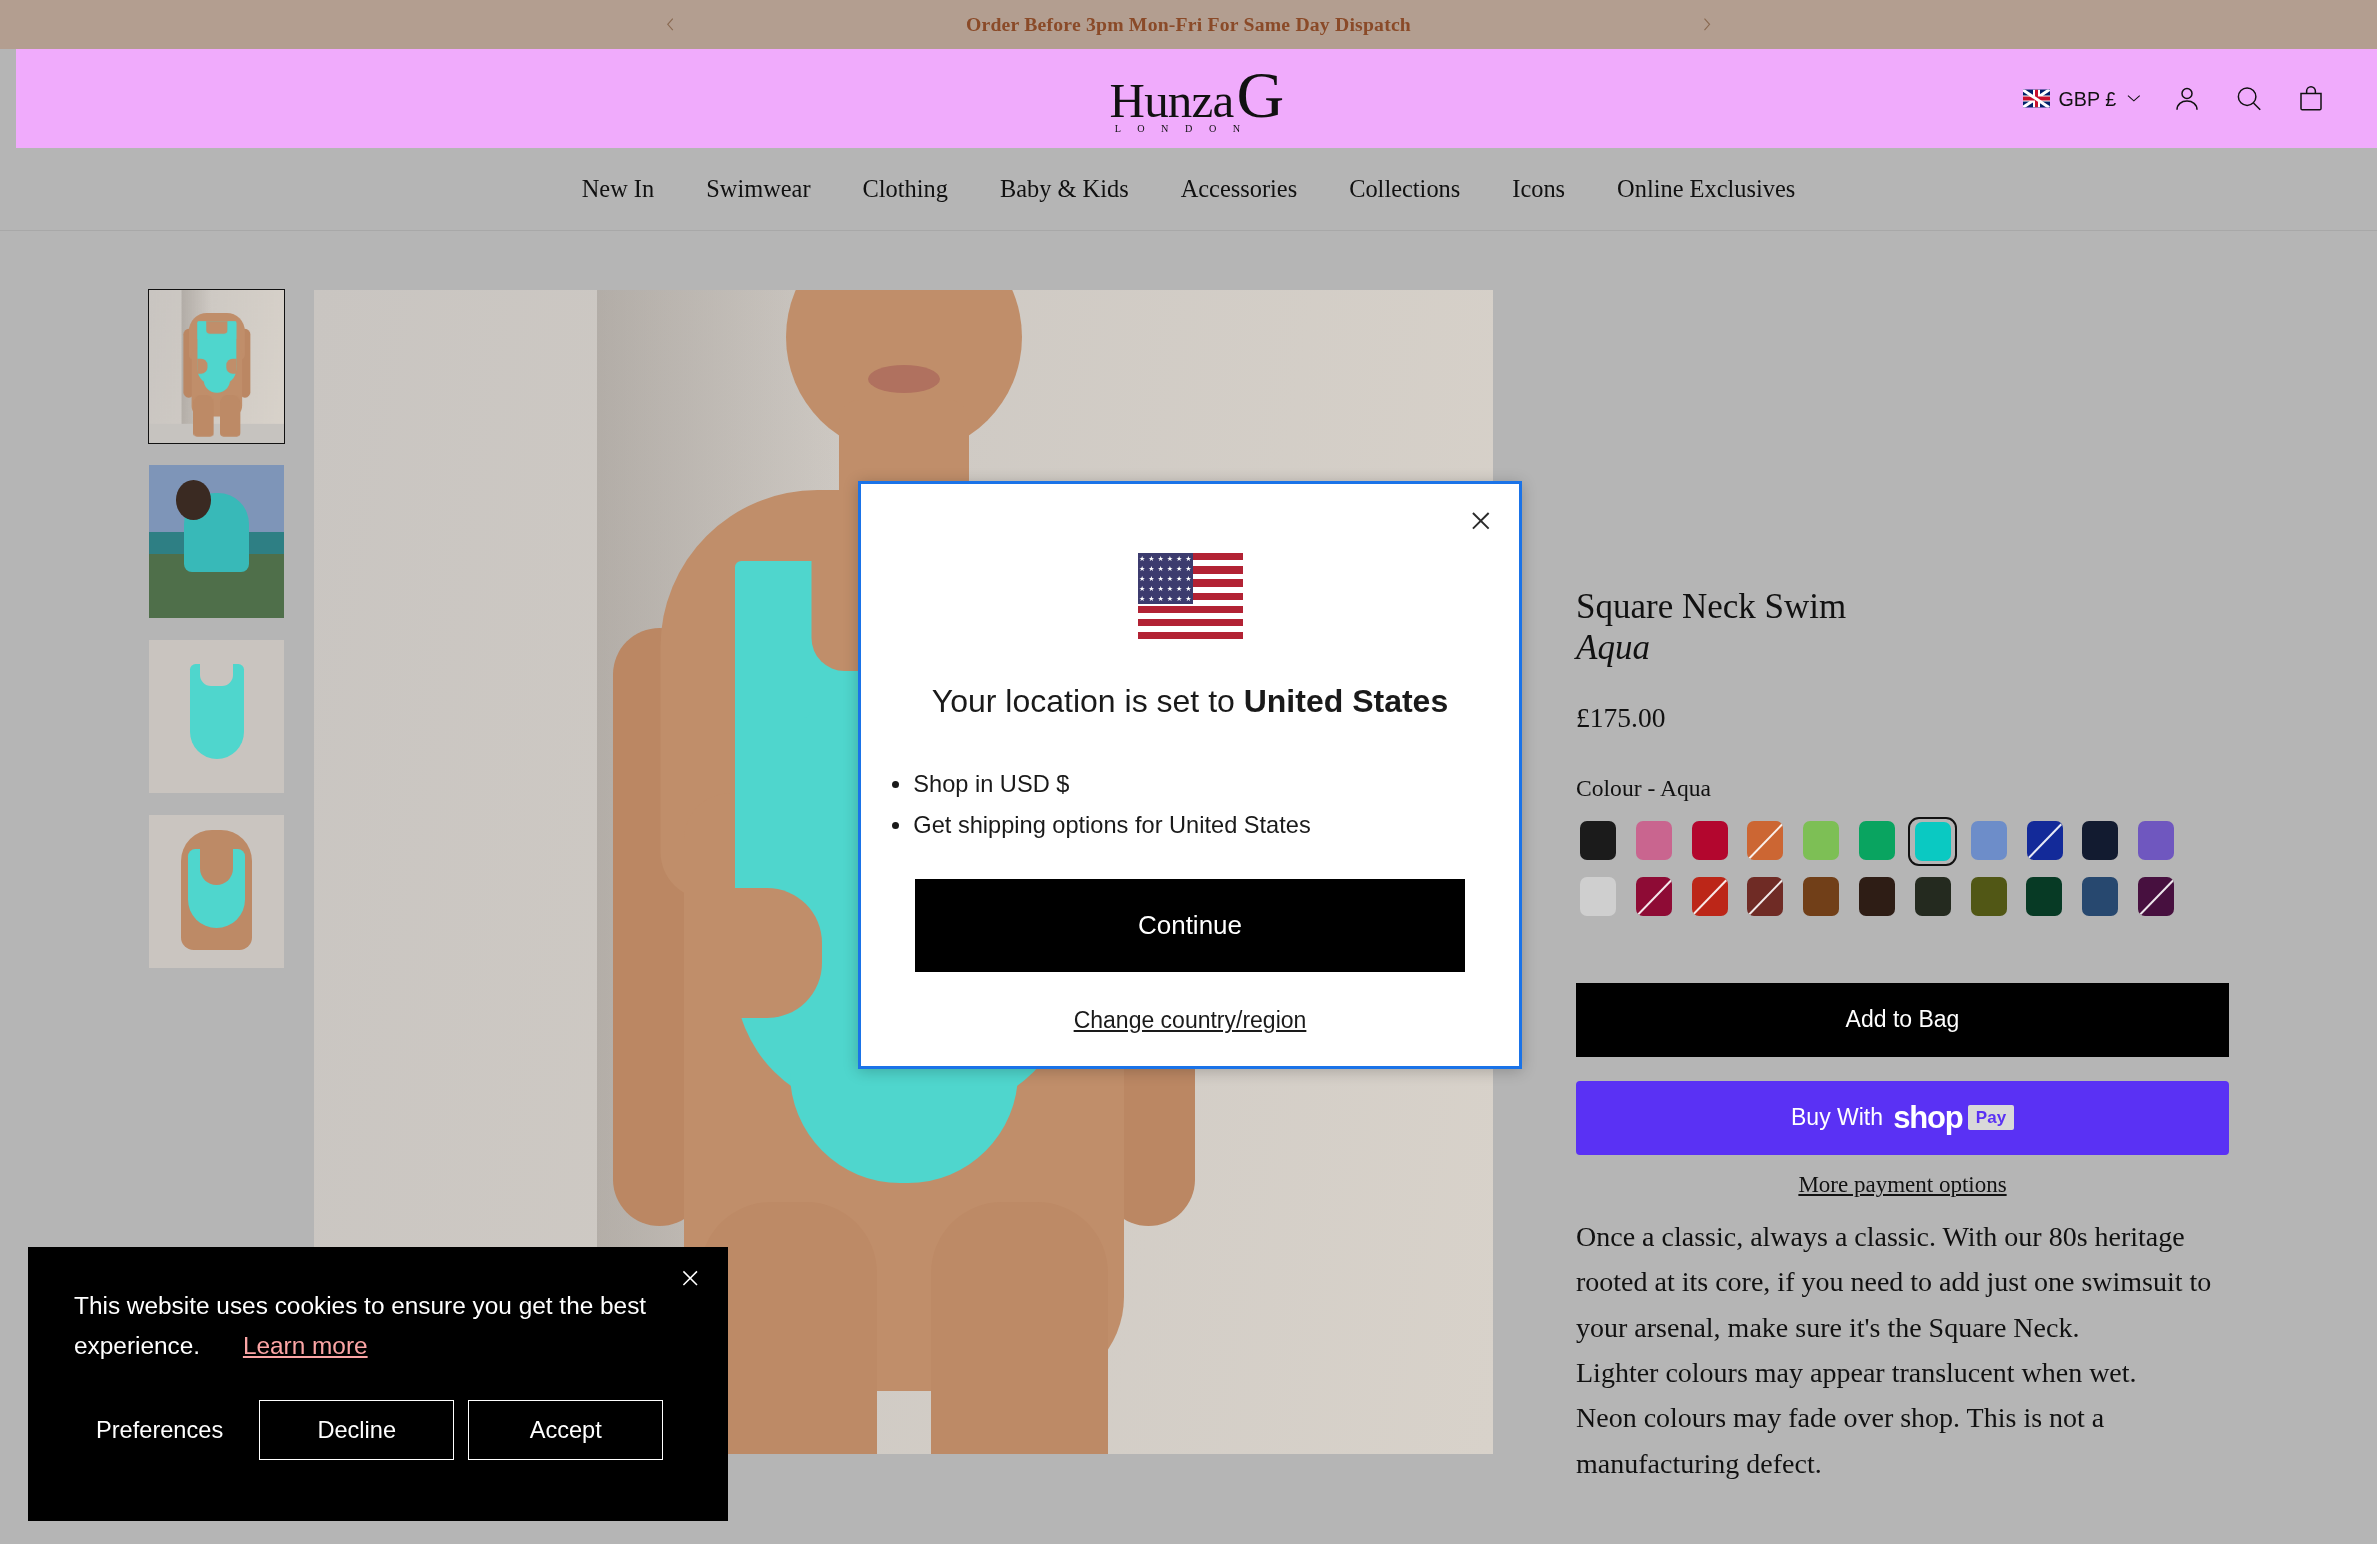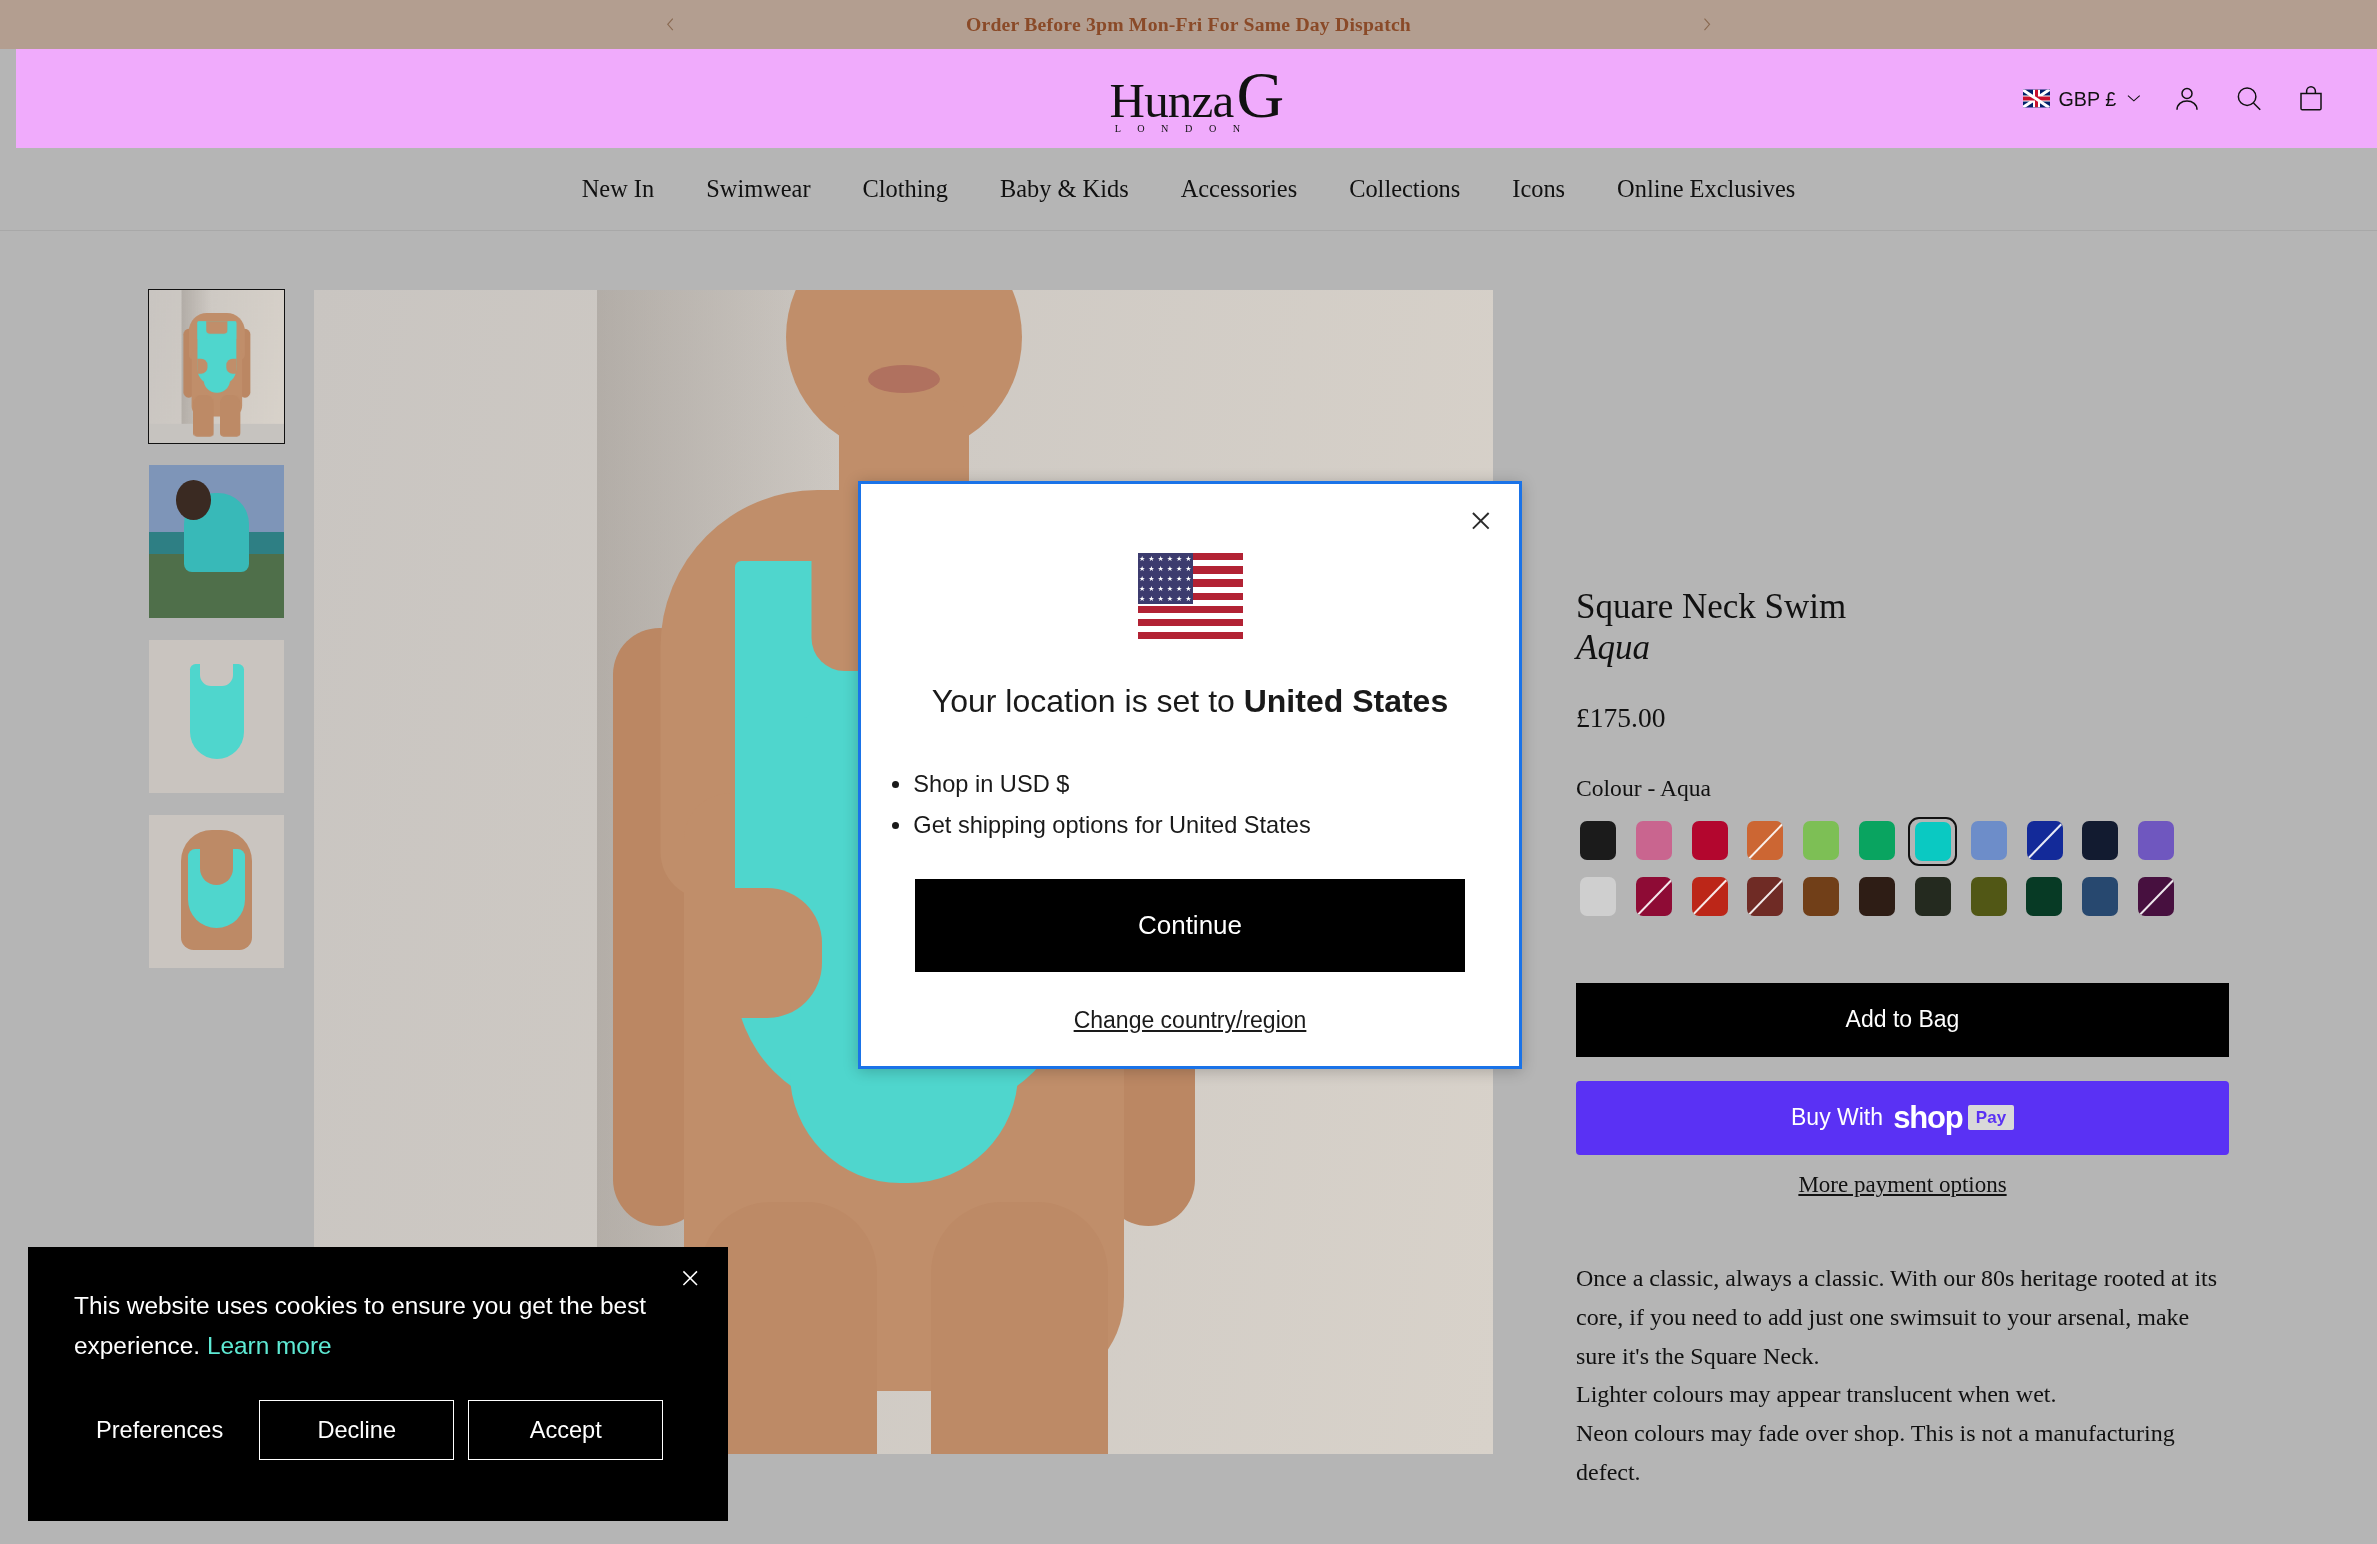--- a/index.html
+++ b/index.html
@@ -220,23 +220,23 @@
     background: #d9d9d9; color: #5a31f4; border-radius: 2px;
     padding: 2.4px 7.9px; font-size: 17px; font-weight: 600;
   }
   .more-pay {
     width: 653px; text-align: center; margin-top: 17.3px;
     font-family: "Liberation Serif", serif; font-size: 23px;
     color: #111; text-decoration: underline; cursor: pointer;
   }
 
   .desc {
-    width: 653px; margin-top: 61px;
-    font-family: "Liberation Serif", serif;
-    font-size: 24px; line-height: 1.62; color: #111;
+    width: 653px; margin-top: 16px;
+    font-family: "Liberation Serif", serif;
+    font-size: 28px; line-height: 1.62; color: #111;
   }
   .desc p { margin: 0; }
 
   
   .modal-overlay { position: absolute; inset: 0; }
   .modal {
     position: absolute; left: 858px; top: 481px;
     width: 664px; height: 588px; background: #fff;
     border: 3.1px solid #1a73e8; box-shadow: 0 1.6px 14px rgba(0,0,0,.22);
   }
@@ -291,21 +291,21 @@
   .cookie-close {
     position: absolute; right: 20.4px; top: 14px; width: 35px; height: 35px;
     cursor: pointer; display: flex; align-items: center; justify-content: center;
     color: #fff;
   }
   .cookie-close svg { width: 20.4px; height: 20.4px; }
   .cookie-text {
     font-family: "Liberation Sans", sans-serif;
     font-size: 24.4px; line-height: 1.62; color: #fff; padding-right: 17.3px;
   }
-  .cookie-link { color: #5eead4; cursor: pointer; }
+  .cookie-link { color: #fca5a5; text-decoration: underline; cursor: pointer; margin-left: 36px; }
   .cookie-actions { display: flex; align-items: center; gap: 14px; margin-top: 35px; }
   .btn-pref {
     background: transparent; color: #fff; border: none; cursor: pointer;
     font-family: "Liberation Sans", sans-serif; font-size: 23.6px; padding: 12.6px 22px;
   }
   .btn-outline {
     background: transparent; color: #fff; border: 1.6px solid #fff; cursor: pointer;
     font-family: "Liberation Sans", sans-serif; font-size: 23.6px;
     width: 195px; height: 60px;
     display: flex; align-items: center; justify-content: center;

